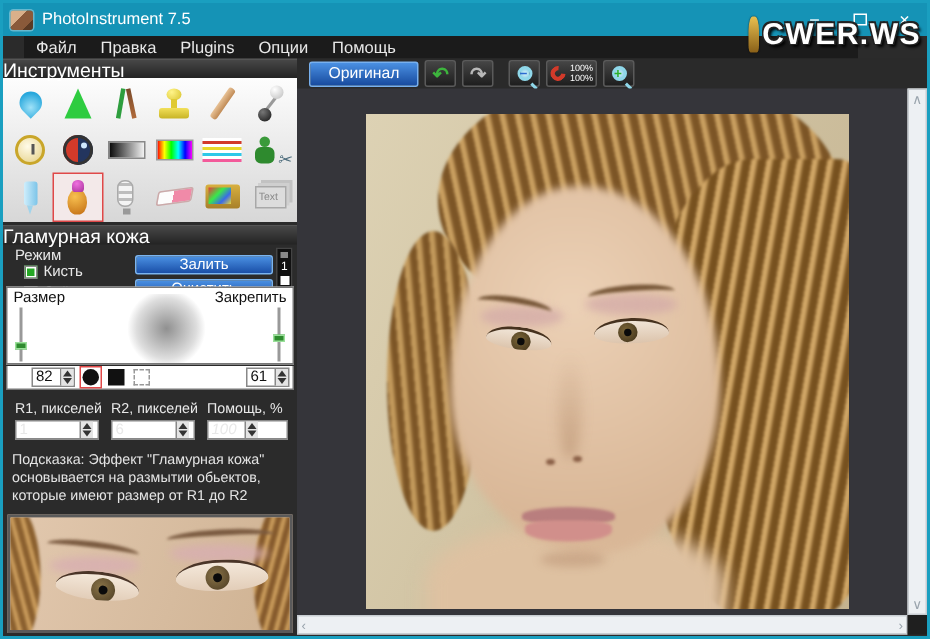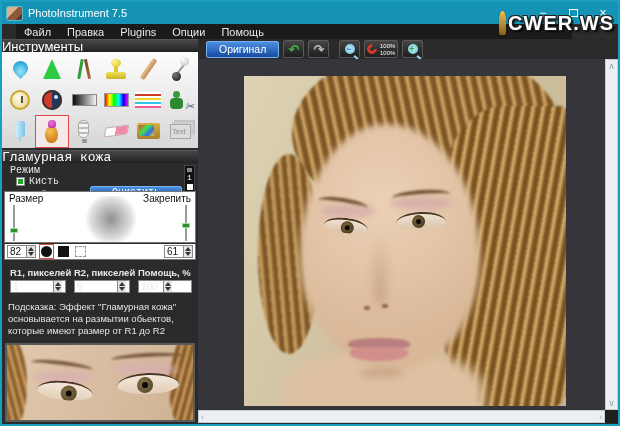--- a/index.html
+++ b/index.html
@@ -49,21 +49,21 @@
   .i-bottle{position:absolute;left:6px;top:7px;width:13px;height:17px;border-radius:50% 50% 45% 45%;background:radial-gradient(circle at 38% 30%,#f8c050,#c06a10);}
   .i-cap{position:absolute;left:9px;top:1px;width:8px;height:8px;border-radius:45% 45% 30% 30%;background:radial-gradient(circle at 40% 30%,#f070e0,#a8309a);}
   .i-bulb{width:11px;height:18px;border-radius:5px;background:repeating-linear-gradient(0deg,#f4f4f4 0 3px,#bdbdbd 3px 5px);border:1px solid #aaa;position:absolute;left:7px;top:1px;}
   .i-bulb:after{content:"";position:absolute;left:3px;top:18px;width:5px;height:4px;background:#999;}
   .i-eraser{width:23px;height:10px;transform:skewX(-18deg) rotate(-8deg);background:linear-gradient(90deg,#fdfdfd 0 45%,#f08aa8 45%);border:1px solid #caa;border-radius:2px;}
   .i-tv{width:23px;height:16px;background:linear-gradient(#d8b040,#a8802a);border-radius:2px;position:relative;}
   .i-tv:after{content:"";position:absolute;left:2px;top:2px;width:15px;height:11px;background:linear-gradient(135deg,#e83a3a,#3ae84a 40%,#3a6ae8 70%,#e8d83a);}
   .i-sheets{width:21px;height:15px;background:#dcdcdc;border:1px solid #a8a8a8;box-shadow:2px -2px 0 #cfcfcf,4px -4px 0 #c2c2c2;position:relative;}
   .i-sheets span{position:absolute;left:2px;top:3px;font-size:7px;color:#8a8a8a;}
   
-  .glam{position:absolute;left:0;top:111px;width:196px;font-family:Liberation Mono, monospace;}
+  .glam{position:absolute;left:0;top:111px;width:196px;}
   .glam-body{position:relative;height:40px;color:#e8e8e8;font-size:10px;}
   .mode-label{position:absolute;left:8px;top:2px;}
   .check-row{position:absolute;left:14px;display:flex;align-items:center;gap:4px;}
   .checkbox{width:9px;height:9px;background:#fff;border:1px solid #888;display:inline-block;}
   .checkbox.checked{background:#25a825;box-shadow:inset 0 0 0 1px #fff;}
   .blue-btn{position:absolute;left:88px;width:92px;height:13px;background:linear-gradient(#4a90e2,#1a4fa8);border:1px solid #7ab4f0;border-radius:2px;color:#fff;font-size:10px;text-align:center;line-height:12px;}
   .layer-widget{position:absolute;left:182px;top:2px;width:11px;height:36px;background:#111;border:1px solid #444;color:#fff;font-size:8px;text-align:center;}
   .layer-dot{width:5px;height:4px;background:#888;margin:2px auto 1px;}
   .layer-sq{width:6px;height:6px;background:#fff;margin:2px auto 0;}
   
@@ -82,21 +82,21 @@
   .tri-up{width:0;height:0;border-left:3px solid transparent;border-right:3px solid transparent;border-bottom:4px solid #333;}
   .tri-down{width:0;height:0;border-left:3px solid transparent;border-right:3px solid transparent;border-top:4px solid #333;}
   .shape-btn{width:13px;height:13px;margin-left:4px;display:flex;align-items:center;justify-content:center;}
   .shape-circle{width:11px;height:11px;border-radius:50%;background:#111;}
   .shape-square{width:11px;height:11px;background:#111;}
   .shape-dashed{width:11px;height:11px;border:1px dashed #999;}
   .shape-btn.selected{outline:1px solid #e04848;}
   
   .params{position:absolute;left:0;top:228px;width:196px;color:#e8e8e8;font-size:9.5px;}
   .param-col{position:absolute;top:0;}
-  .param-col .pl{margin-bottom:2px;font-weight:bold;}
+  .param-col .pl{margin-bottom:2px;}
   .hint{position:absolute;left:6px;top:262px;width:186px;color:#e4e4e4;font-size:9.5px;line-height:12px;}
   
   .preview{position:absolute;left:3px;top:304px;width:190px;height:79px;border:2px solid #5a5a5a;background:#d9c0a8;overflow:hidden;}
   .pv-bg{position:absolute;inset:0;background:linear-gradient(110deg,#e2c8ae,#d6bb9e 60%,#cfb292);}
   .pv-hair-l{position:absolute;left:-14px;top:-8px;width:34px;height:95px;background:repeating-linear-gradient(75deg,#c89a5a 0 3px,#8a5f2e 3px 7px);border-radius:50%;filter:blur(1px);}
   .pv-hair-r{position:absolute;right:-16px;top:-10px;width:40px;height:100px;background:repeating-linear-gradient(105deg,#c89a5a 0 3px,#855a2c 3px 7px);border-radius:50%;filter:blur(1px);}
   .pv-brow{position:absolute;height:10px;border-top:4px solid #7a5a40;border-radius:50%;filter:blur(1px);}
   .pv-shadow{position:absolute;height:12px;background:#d8aeb2;border-radius:50%;filter:blur(3px);opacity:.8;}
   .pv-eye{position:absolute;background:linear-gradient(#f4e8da,#e2cdb8);border-radius:50% 50% 50% 50%/60% 60% 40% 40%;border-top:2px solid #4a3528;overflow:hidden;}
   .pv-iris{position:absolute;top:2px;width:16px;height:16px;border-radius:50%;background:radial-gradient(circle at 40% 40%,#8a7448,#4a3a22);}
@@ -265,20 +265,21 @@
       <div class="glam-body">
         <span class="mode-label">Режим</span>
         <div class="check-row" style="top:13px;">
           <span class="checkbox checked"></span>
           <span>Кисть</span>
         </div>
         <div class="check-row" style="top:27px;">
           <span class="checkbox"></span>
           <span>Стёрка</span>
         </div>
+        <div class="blue-btn" style="top:7px;">Залить</div>
         <div class="blue-btn" style="top:23px;">Очистить</div>
         <div class="layer-widget">
           <div class="layer-dot"></div>
           <span>1</span>
           <div class="layer-sq"></div>
         </div>
       </div>
     </div>
 
     <div class="brush-box">
@@ -288,21 +289,21 @@
       <div class="vslider" style="left:5px;">
         <div class="track"></div>
         <div class="thumb" style="top:23px;"></div>
       </div>
       <div class="vslider" style="right:5px;">
         <div class="track"></div>
         <div class="thumb" style="top:18px;"></div>
       </div>
     </div>
     <div class="brush-bottom">
-      <span class="spin" style="margin-left:2px;">
+      <span class="spin" style="margin-left:16px;">
         <span class="val">82</span>
         <span class="arrows">
             <i>
               <b class="tri-up"></b>
             </i>
             <i>
               <b class="tri-down"></b>
             </i>
           </span>
       </span>

